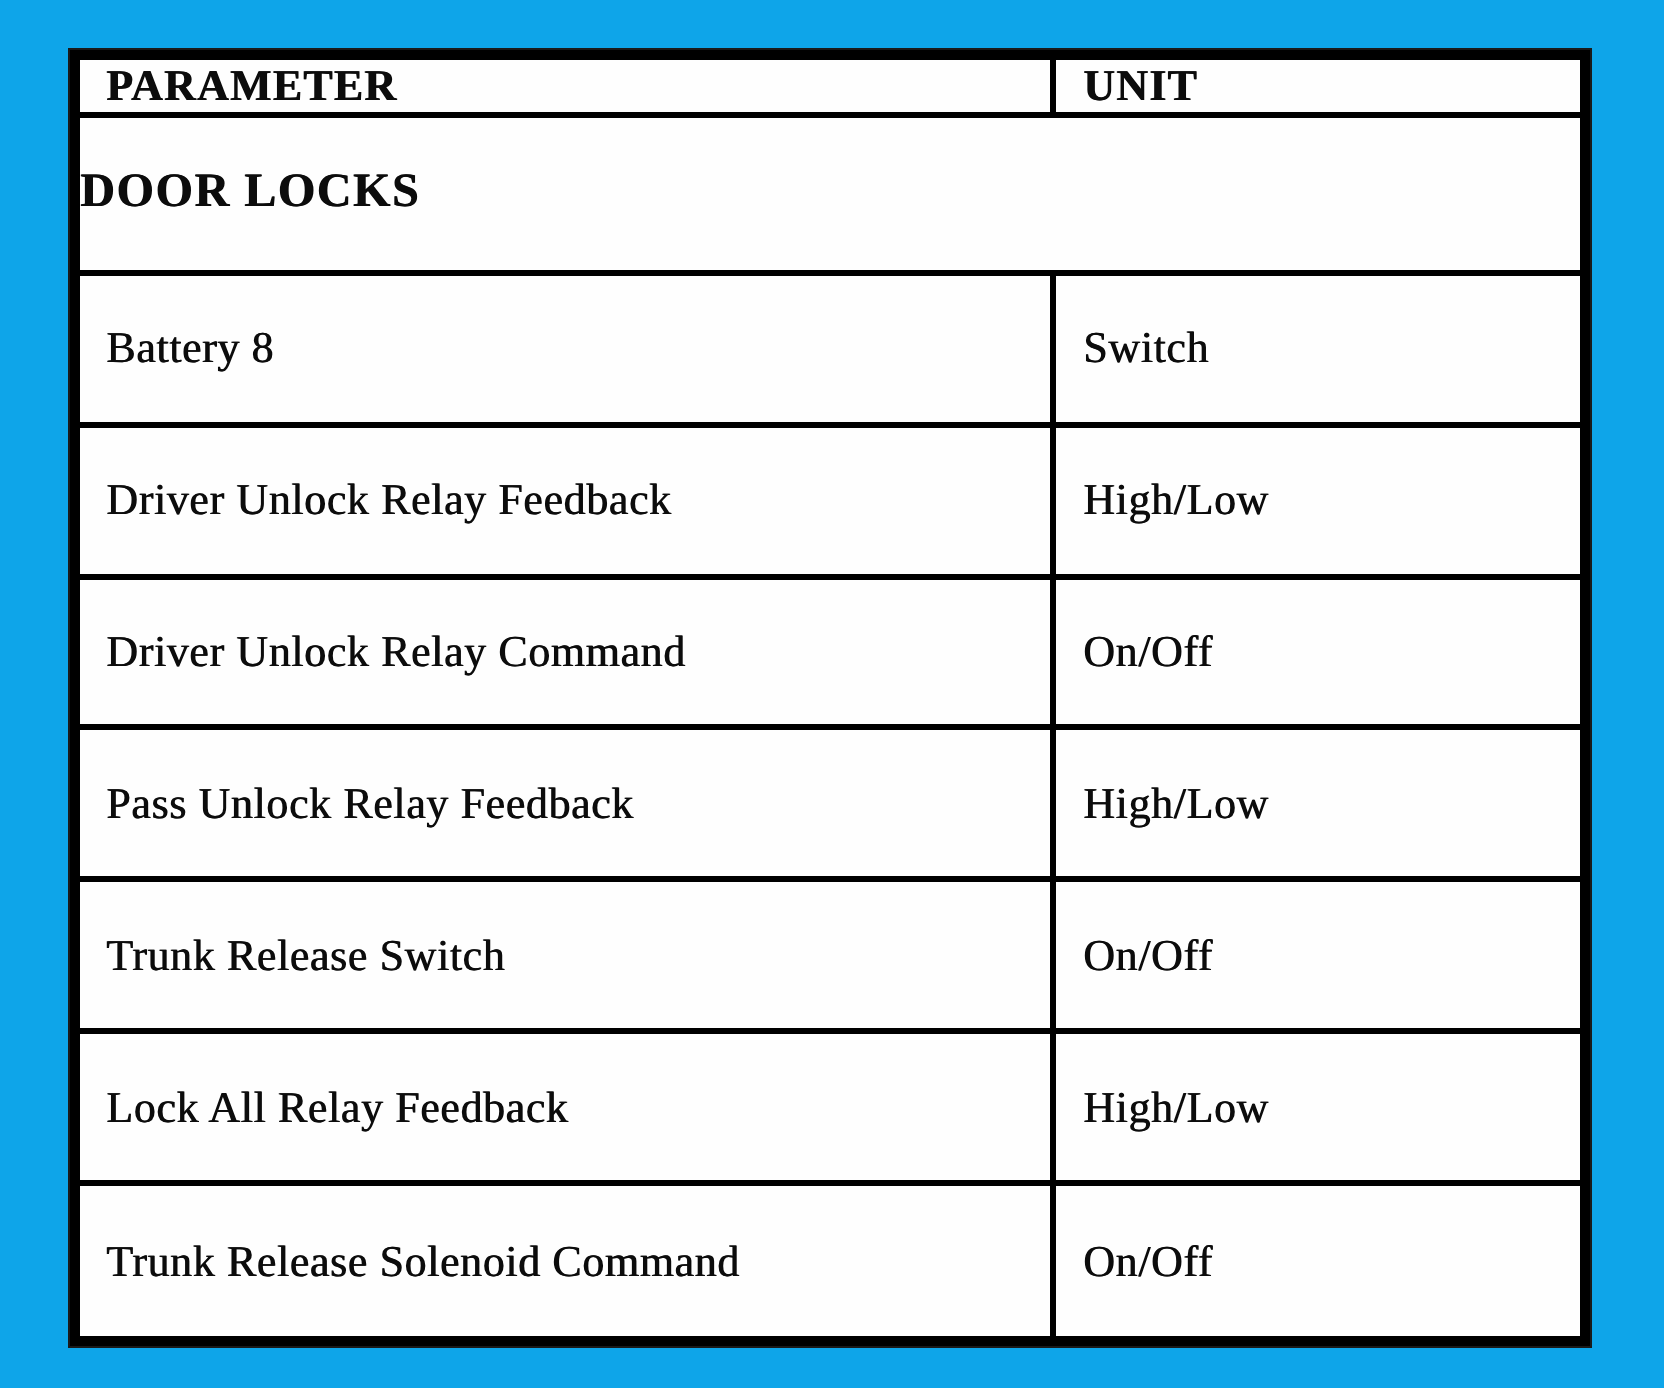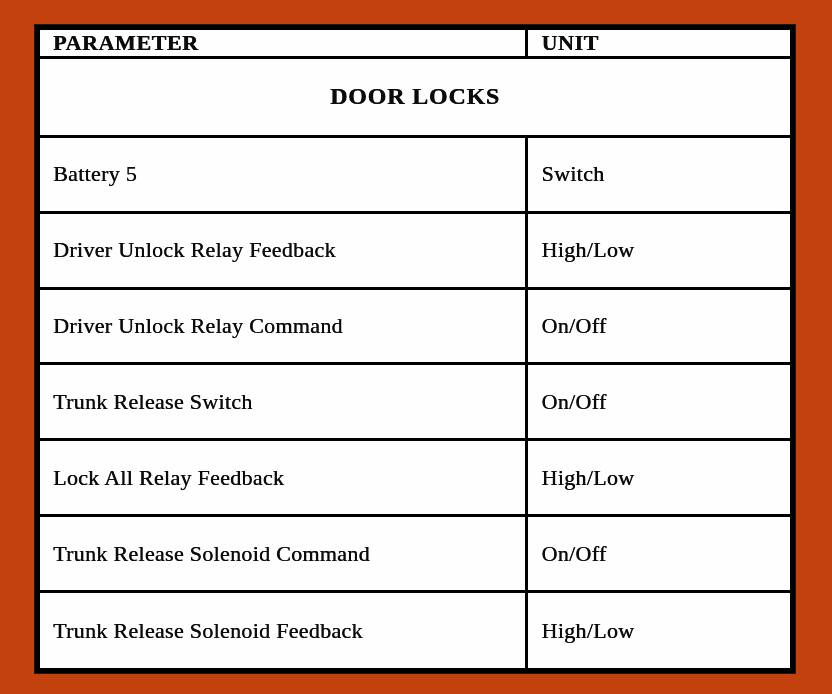--- a/index.html
+++ b/index.html
@@ -4,21 +4,21 @@
 <style>
   html, body {
     margin: 0;
     padding: 0;
     background: #ffffff;
   }
   .canvas {
     position: relative;
     width: 832px;
     height: 694px;
-    background: #c2410c;
+    background: #0ea5e9;
     overflow: hidden;
     font-family: "Liberation Serif", "DejaVu Serif", serif;
     color: #0c0c0c;
   }
   table.param-table {
     position: absolute;
     left: 35px;
     top: 25px;
     width: 760px;
     height: 648px;
@@ -47,21 +47,21 @@
     text-shadow: 0.4px 0 0 #0c0c0c;
   }
   th.col-param { width: 65.5%; }
   th.col-unit  { width: 34.5%; }
   thead th {
     font-weight: bold;
     font-size: 22px;
     letter-spacing: 0.6px;
   }
   td.section-cell {
-    text-align: center;
+    text-align: left;
     font-weight: bold;
     font-size: 24px;
     letter-spacing: 0.8px;
     padding-left: 0;
   }
 </style>
 </head>
 <body>
 
 <div class="canvas">
@@ -70,42 +70,42 @@
       <tr>
         <th class="col-param">PARAMETER</th>
         <th class="col-unit">UNIT</th>
       </tr>
     </thead>
     <tbody>
       <tr>
         <td class="section-cell" colspan="2">DOOR LOCKS</td>
       </tr>
       <tr>
-        <td>Battery 5</td>
+        <td>Battery 8</td>
         <td>Switch</td>
       </tr>
       <tr>
         <td>Driver Unlock Relay Feedback</td>
         <td>High/Low</td>
       </tr>
       <tr>
         <td>Driver Unlock Relay Command</td>
         <td>On/Off</td>
+      </tr>
+      <tr>
+        <td>Pass Unlock Relay Feedback</td>
+        <td>High/Low</td>
       </tr>
       <tr>
         <td>Trunk Release Switch</td>
         <td>On/Off</td>
       </tr>
       <tr>
         <td>Lock All Relay Feedback</td>
         <td>High/Low</td>
       </tr>
       <tr>
         <td>Trunk Release Solenoid Command</td>
         <td>On/Off</td>
       </tr>
-      <tr>
-        <td>Trunk Release Solenoid Feedback</td>
-        <td>High/Low</td>
-      </tr>
     </tbody>
   </table>
 </div>
 
 </body></html>

